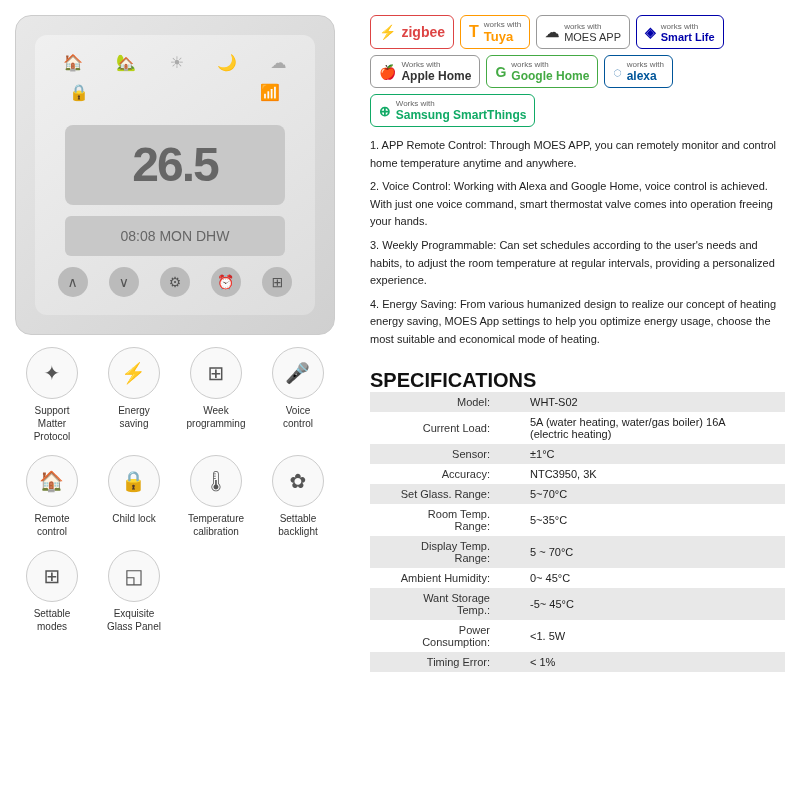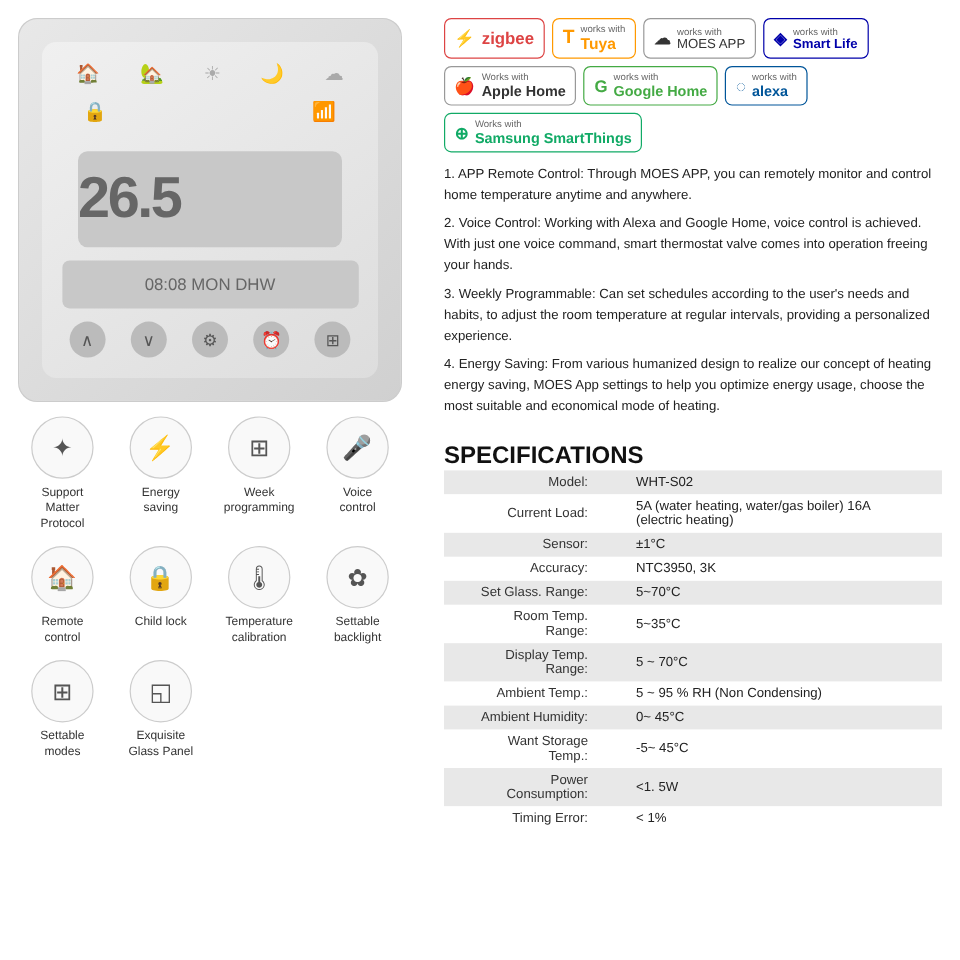--- a/index.html
+++ b/index.html
@@ -59,33 +59,33 @@
       font-size: 16px;
       color: #aaa;
     }
     .device-temp-display {
       background: #c8c8c8;
       border-radius: 8px;
       width: 220px;
       height: 80px;
       display: flex;
       align-items: center;
-      justify-content: flex-start;
+      justify-content: center;
       margin-top: 12px;
     }
     .device-temp-text {
       font-size: 48px;
       font-weight: bold;
       color: #666;
       letter-spacing: -2px;
     }
     .device-sub-display {
       background: #c8c8c8;
       border-radius: 6px;
-      width: 247px;
+      width: 220px;
       height: 40px;
       display: flex;
       align-items: center;
       justify-content: center;
     }
     .device-sub-text {
       font-size: 14px;
       color: #666;
     }
     .device-controls-row {
@@ -426,24 +426,20 @@
             </tr>
             <tr>
               <td>Room Temp. Range:</td>
               <td>5~35°C</td>
             </tr>
             <tr>
               <td>Display Temp. Range:</td>
               <td>5 ~ 70°C</td>
             </tr>
             <tr>
-              <td>Ambient Temp.:</td>
-              <td>5 ~ 95 % RH (Non Condensing)</td>
-            </tr>
-            <tr>
               <td>Ambient Humidity:</td>
               <td>0~ 45°C</td>
             </tr>
             <tr>
               <td>Want Storage Temp.:</td>
               <td>-5~ 45°C</td>
             </tr>
             <tr>
               <td>Power Consumption:</td>
               <td>&lt;1. 5W</td>

